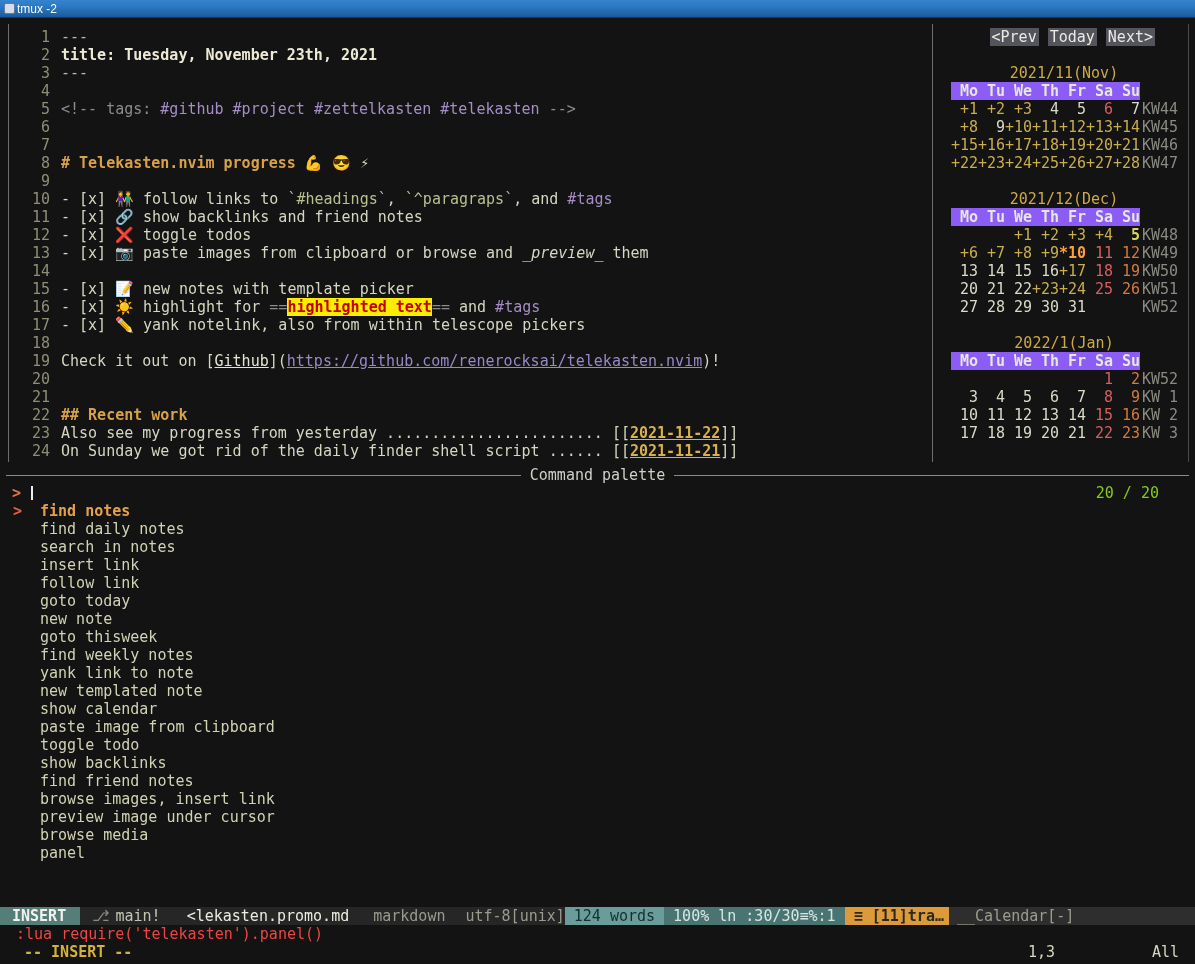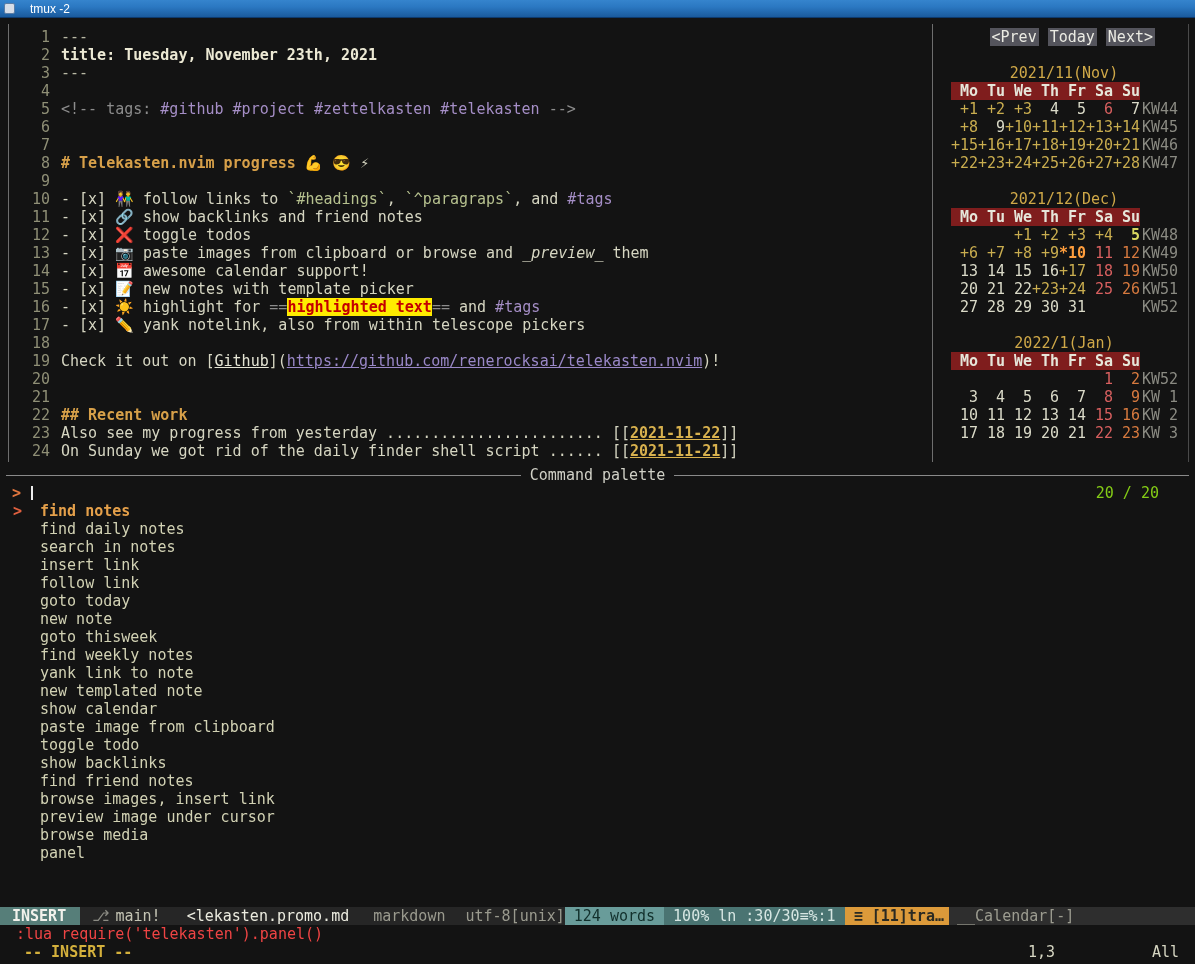--- a/index.html
+++ b/index.html
@@ -2,21 +2,21 @@
 <html><head>
 <meta charset="utf-8">
 <style>
   * { margin:0; padding:0; box-sizing:border-box; }
   html,body { width:1195px; height:964px; overflow:hidden; background:#131313; }
   body { font-family:"DejaVu Sans Mono", monospace; font-size:15px; line-height:18px; }
 
   
   .titlebar { position:absolute; top:0; left:0; width:1195px; height:18px;
     background:linear-gradient(180deg,#3584cd 0%,#2b78c2 40%,#1a5a9c 100%);
-    border-bottom:1px solid #0d3a6e; display:flex; align-items:center; gap:15px; padding-left:4px;
+    border-bottom:1px solid #0d3a6e; display:flex; align-items:center; gap:2px; padding-left:4px;
     font-family:"Liberation Sans", sans-serif; font-size:12px; color:#ffffff; }
   .titlebar-icon { width:11px; height:11px; background:#d7dee8; border:1px solid #5a7da6; border-radius:2px; }
 
   .term { position:absolute; top:18px; left:0; right:0; bottom:0; background:#131313; color:#d6d6c2; }
 
   
   .vl { position:absolute; top:6px; height:438px; width:1px; background:#6e6e6e; }
   .vl-left { left:8px; } .vl-mid { left:932px; } .vl-right { left:1188px; background:#4a4a4a; }
 
   
@@ -37,21 +37,21 @@
   .s-datelink { color:#d8b14e; font-weight:bold; text-decoration:underline; }
 
   
   #calendar { position:absolute; top:10px; left:933px; width:262px; }
   .crow { height:18px; white-space:pre; }
   .cal-nav { height:18px; display:flex; justify-content:flex-end; gap:9px; padding-right:40px; }
   .cal-btn { background:#54545c; color:#ebebe3; padding:0 2px; cursor:default; }
   .ctitle { text-align:center; color:#cfa848; }
   .cells { display:inline-block; margin-left:18px; }
   .cell { display:inline-block; width:27px; text-align:right; }
-  .chead .cells { background:#7f1d1d; }
+  .chead .cells { background:#8b5cf6; }
   .chead .cell { color:#e6e6da; font-weight:bold; }
   .kw { color:#8a8a82; margin-left:2px; }
   .d-note { color:#c9ad4f; }
   .d-norm { color:#dadac8; }
   .d-sat { color:#d75f5f; }
   .d-sun { color:#d77a3f; }
   .d-today { color:#ff9e3d; font-weight:bold; }
   .d-hl { color:#d7d75f; font-weight:bold; }
 
   
@@ -111,21 +111,21 @@
       <div class="eline"><span class="lnum">4</span><span class="ltext"></span></div>
       <div class="eline"><span class="lnum">5</span><span class="ltext"><span class="s-comment">&lt;!-- tags: </span><span class="s-tag">#github</span><span> </span><span class="s-tag">#project</span><span> </span><span class="s-tag">#zettelkasten</span><span> </span><span class="s-tag">#telekasten</span><span> </span><span class="s-comment">--&gt;</span></span></div>
       <div class="eline"><span class="lnum">6</span><span class="ltext"></span></div>
       <div class="eline"><span class="lnum">7</span><span class="ltext"></span></div>
       <div class="eline"><span class="lnum">8</span><span class="ltext"><span class="s-h"># Telekasten.nvim progress</span><span> 💪 😎 ⚡</span></span></div>
       <div class="eline"><span class="lnum">9</span><span class="ltext"></span></div>
       <div class="eline"><span class="lnum">10</span><span class="ltext"><span>- [x] 👫 follow links to </span><span class="s-code">`#headings`</span><span>, </span><span class="s-code">`^paragraps`</span><span>, and </span><span class="s-tag">#tags</span></span></div>
       <div class="eline"><span class="lnum">11</span><span class="ltext"><span>- [x] 🔗 show backlinks and friend notes</span></span></div>
       <div class="eline"><span class="lnum">12</span><span class="ltext"><span>- [x] ❌ toggle todos</span></span></div>
       <div class="eline"><span class="lnum">13</span><span class="ltext"><span>- [x] 📷 paste images from clipboard or browse and </span><span class="s-italic">_preview_</span><span> them</span></span></div>
-      <div class="eline"><span class="lnum">14</span><span class="ltext"><span>- [x] 📅 awesome calendar support!</span></span></div>
+      <div class="eline"><span class="lnum">14</span></div>
       <div class="eline"><span class="lnum">15</span><span class="ltext"><span>- [x] 📝 new notes with template picker</span></span></div>
       <div class="eline"><span class="lnum">16</span><span class="ltext"><span>- [x] ☀️ highlight for </span><span class="s-comment">==</span><span class="s-mark">highlighted text</span><span class="s-comment">==</span><span> and </span><span class="s-tag">#tags</span></span></div>
       <div class="eline"><span class="lnum">17</span><span class="ltext"><span>- [x] ✏️ yank notelink, also from within telescope pickers</span></span></div>
       <div class="eline"><span class="lnum">18</span><span class="ltext"></span></div>
       <div class="eline"><span class="lnum">19</span><span class="ltext"><span>Check it out on [</span><span class="s-link">Github</span><span>](</span><span class="s-url">https://github.com/renerocksai/telekasten.nvim</span><span>)!</span></span></div>
       <div class="eline"><span class="lnum">20</span><span class="ltext"></span></div>
       <div class="eline"><span class="lnum">21</span><span class="ltext"></span></div>
       <div class="eline"><span class="lnum">22</span><span class="ltext"><span class="s-h">## Recent work</span></span></div>
       <div class="eline"><span class="lnum">23</span><span class="ltext"><span>Also see my progress from yesterday ........................ [[</span><span class="s-datelink">2021-11-22</span><span>]]</span></span></div>
       <div class="eline"><span class="lnum">24</span><span class="ltext"><span>On Sunday we got rid of the daily finder shell script ...... [[</span><span class="s-datelink">2021-11-21</span><span>]]</span></span></div>

